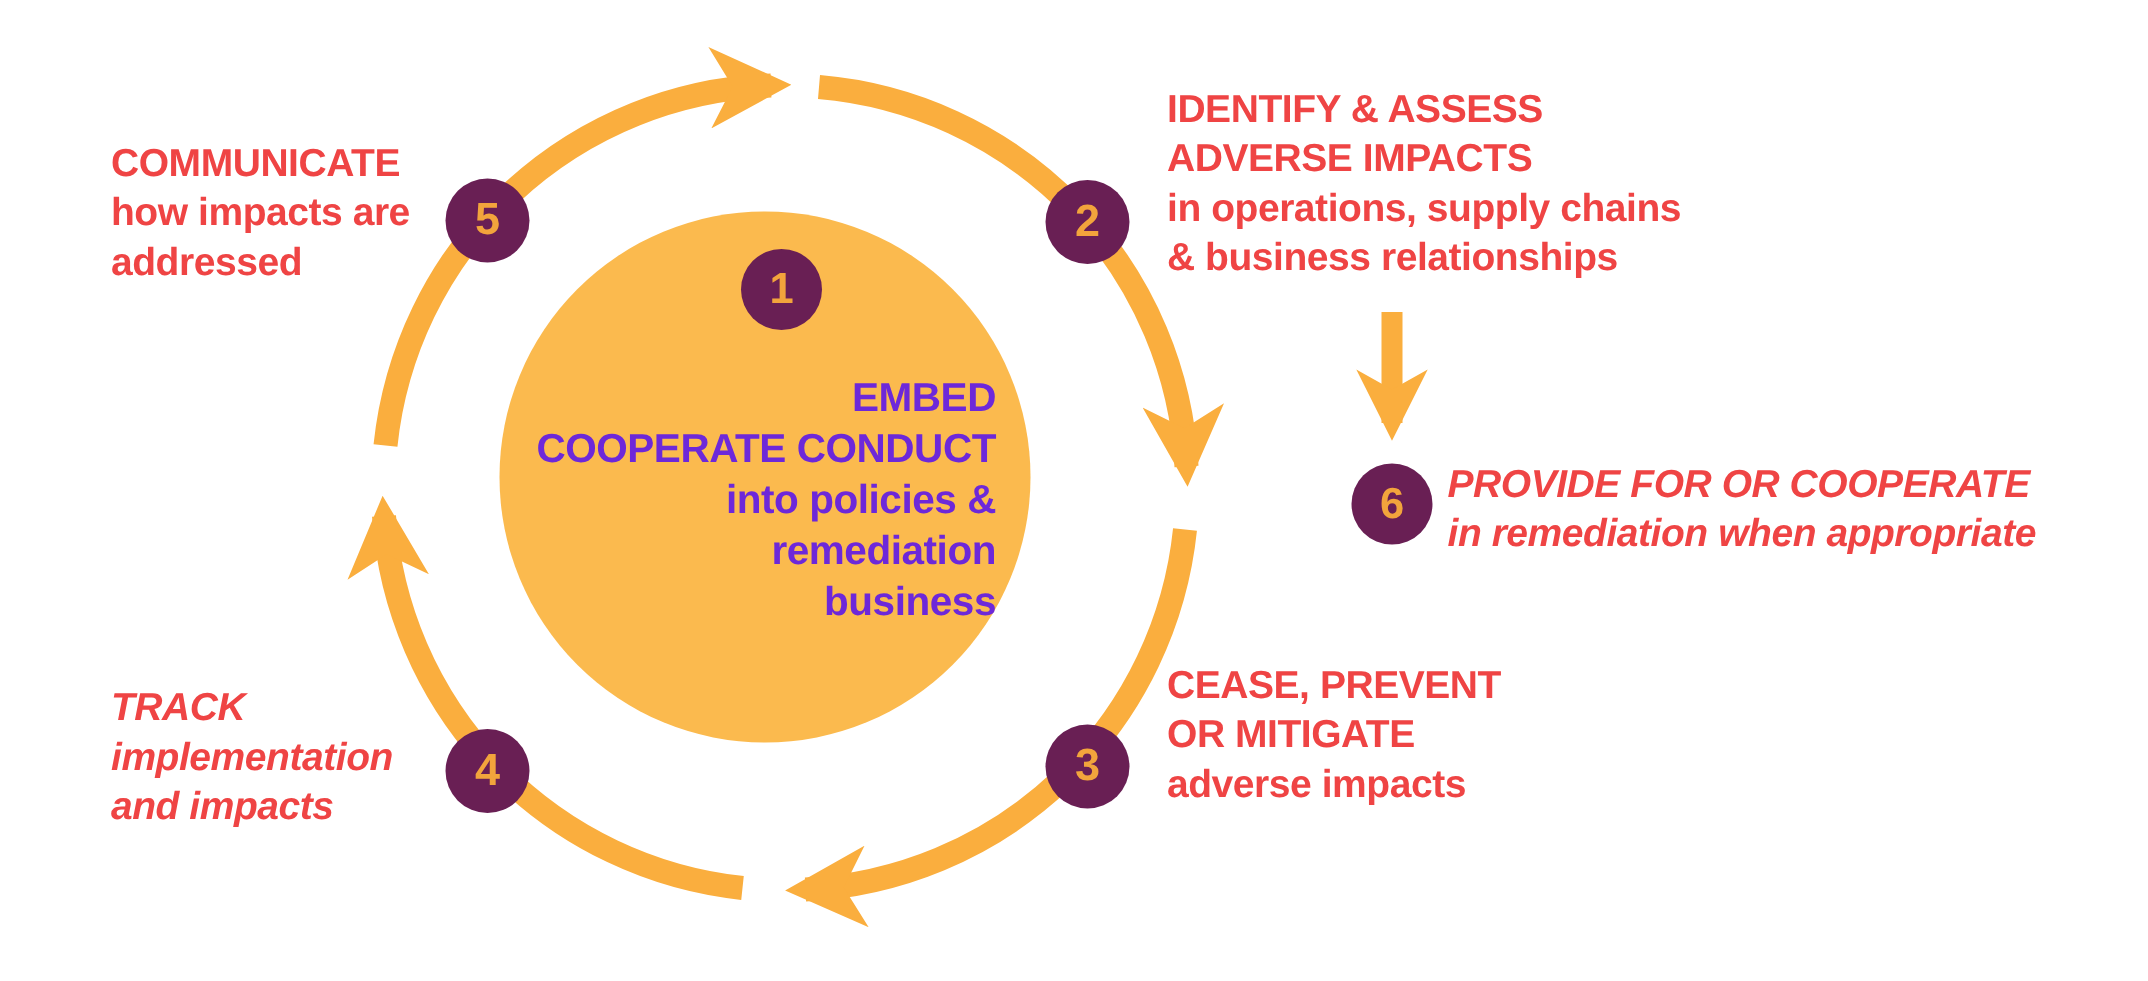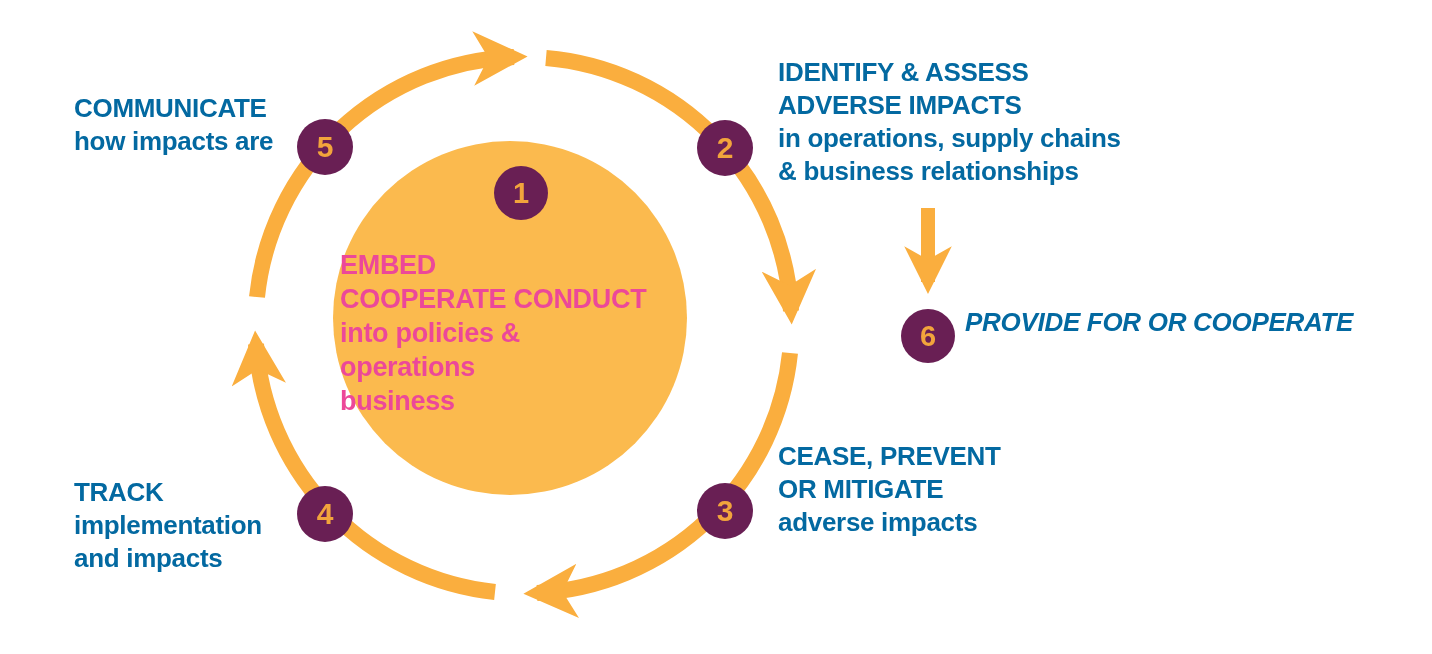--- a/index.html
+++ b/index.html
@@ -34,36 +34,36 @@
     font-weight: bold;
     z-index: 3;
   }
   .badge.small {
     width: 54px;
     height: 54px;
     font-size: 29px;
   }
   .step-text {
     position: absolute;
-    color: #0369a1;
+    color: #ef4444;
     font-weight: bold;
     font-size: 26px;
     line-height: 33px;
     letter-spacing: -0.3px;
     white-space: nowrap;
     z-index: 2;
   }
   .center-text {
     position: absolute;
-    left: 510px;
+    left: 494px;
     top: 248px;
     transform: translateX(-50%);
     width: 340px;
-    text-align: left;
-    color: #ec4899;
+    text-align: right;
+    color: #6d28d9;
     font-weight: bold;
     font-size: 27px;
     line-height: 34px;
     letter-spacing: -0.3px;
     z-index: 2;
   }
 </style>
 </head>
 <body>
 
@@ -90,45 +90,47 @@
   <div class="badge" style="left:697px; top:120px;">2</div>
   <div class="badge" style="left:697px; top:483px;">3</div>
   <div class="badge" style="left:297px; top:486px;">4</div>
   <div class="badge" style="left:297px; top:119px;">5</div>
   <div class="badge small" style="left:901px; top:309px;">6</div>
 
   <div class="center-text">
     <div>EMBED</div>
     <div>COOPERATE CONDUCT</div>
     <div>into policies &amp;</div>
-    <div>operations</div>
+    <div>remediation</div>
     <div>business</div>
   </div>
 
   <div class="step-text" style="left:778px; top:56px;">
     <div>IDENTIFY &amp; ASSESS</div>
     <div>ADVERSE IMPACTS</div>
     <div>in operations, supply chains</div>
     <div>&amp; business relationships</div>
   </div>
 
   <div class="step-text" style="left:965px; top:306px;font-style:italic;">
     <div>PROVIDE FOR OR COOPERATE</div>
+    <div>in remediation when appropriate</div>
   </div>
 
   <div class="step-text" style="left:778px; top:440px;">
     <div>CEASE, PREVENT</div>
     <div>OR MITIGATE</div>
     <div>adverse impacts</div>
   </div>
 
-  <div class="step-text" style="left:74px; top:476px;">
+  <div class="step-text" style="left:74px; top:455px;font-style:italic;">
     <div>TRACK</div>
     <div>implementation</div>
     <div>and impacts</div>
   </div>
 
   <div class="step-text" style="left:74px; top:92px;">
     <div>COMMUNICATE</div>
     <div>how impacts are</div>
+    <div>addressed</div>
   </div>
 
 </div>
 
 </body></html>

